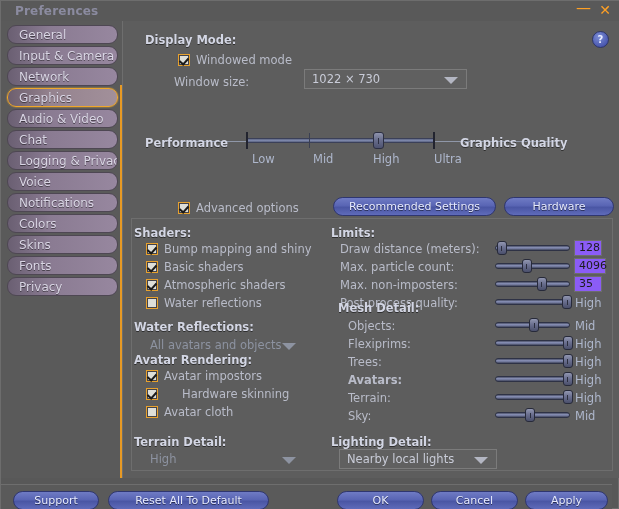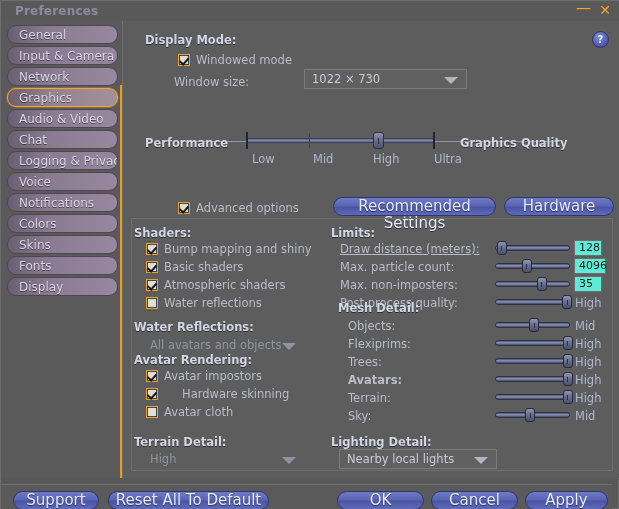--- a/index.html
+++ b/index.html
@@ -199,21 +199,21 @@
   .sslider .thumb::after {
     content:"";
     position:absolute; left:3.5px; top:4px; width:1px; height:5px;
     background:#2b2e3e;
   }
 
   
   .numfield {
     position: absolute;
     height: 16px;
-    background: #5eead4;
+    background: #8b5cf6;
     border: 1px solid #6d6d6d;
     color: #1c1c1c;
     font-size: 11px;
     line-height: 14px;
     padding-left: 4px;
     cursor: text;
   }
 
   
   .panel {
@@ -221,21 +221,21 @@
     border: 1px solid #6e6e6e;
   }
 
   
   .pill {
     position: absolute;
     border-radius: 11px;
     background: linear-gradient(to bottom, #6f7bc4 0%, #5965b4 45%, #4a56a4 55%, #5f6bba 100%);
     border: 1px solid #2f3670;
     color: #e6eaff;
-    font-size: 15px;
+    font-size: 11px;
     text-align: center;
     cursor: pointer;
     user-select: none;
     text-shadow: 0 1px 0 rgba(0,0,0,.5);
     line-height: 17px;
     height: 19px;
   }
 
   
   #bottombar {
@@ -264,21 +264,21 @@
         <div class="side-item"><span>Network</span></div>
         <div class="side-item selected"><span>Graphics</span></div>
         <div class="side-item"><span>Audio &amp; Video</span></div>
         <div class="side-item"><span>Chat</span></div>
         <div class="side-item"><span>Logging &amp; Privacy</span></div>
         <div class="side-item"><span>Voice</span></div>
         <div class="side-item"><span>Notifications</span></div>
         <div class="side-item"><span>Colors</span></div>
         <div class="side-item"><span>Skins</span></div>
         <div class="side-item"><span>Fonts</span></div>
-        <div class="side-item"><span>Display</span></div>
+        <div class="side-item"><span>Privacy</span></div>
       </div>
   </div>
   <div id="side-strip"></div>
 
   <div id="content">
     <div id="content-inner">
 
       <div id="help-btn">?</div>
 
       <div class="lbl-bold" style="position:absolute;left:22px;top:12px;">Display Mode:</div>
@@ -366,21 +366,21 @@
         </div>
 
       <div class="lbl-bold" style="position:absolute;left:11px;top:414px;">Terrain Detail:</div>
       <div class="combo disabled" style="left:19px;top:428px;width:163px;">
         <span>High</span>
         <span class="arrow"></span>
       </div>
 
       <div class="lbl-bold" style="position:absolute;left:208px;top:205px;">Limits:</div>
       <div id="limits-list">
-          <div class="lbl" style="position: absolute; left: 217px; top: 221px; text-decoration: underline;">Draw distance (meters):</div>
+          <div class="lbl" style="position: absolute; left: 217px; top: 221px;">Draw distance (meters):</div>
           <div class="sslider" style="left: 372px; top: 220px; width: 75px;">
             <div class="track"></div>
             <div class="thumb" style="left: 9%;"></div>
           </div>
           <div class="numfield" style="left: 451px; top: 219px; width: 28px;">128</div>
           <div class="lbl" style="position: absolute; left: 217px; top: 239px;">Max. particle count:</div>
           <div class="sslider" style="left: 372px; top: 238px; width: 75px;">
             <div class="track"></div>
             <div class="thumb" style="left: 42%;"></div>
           </div>

